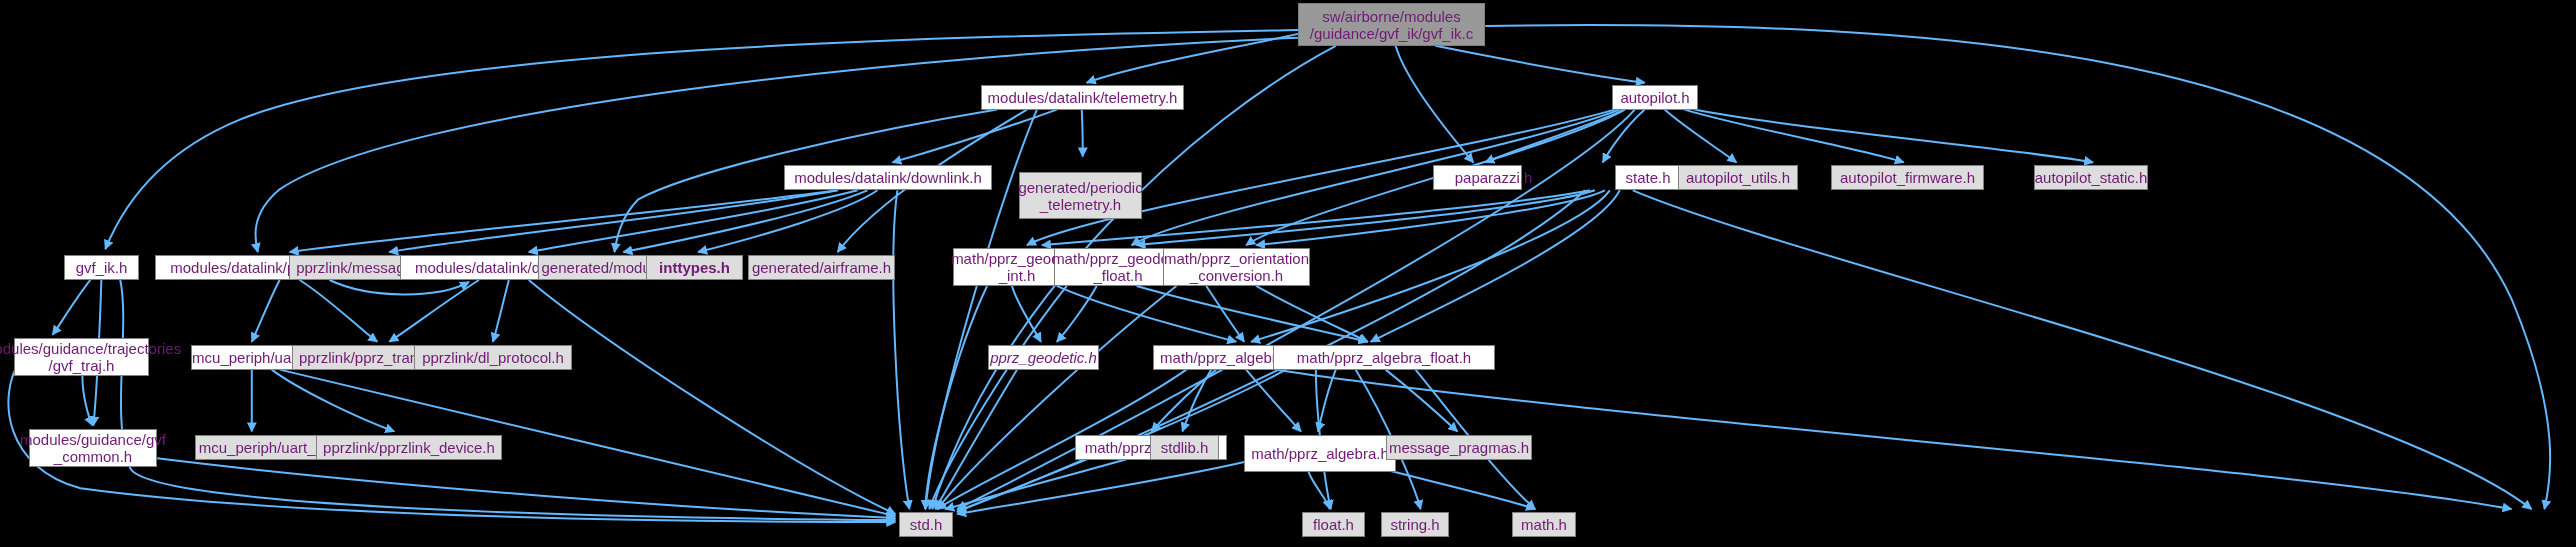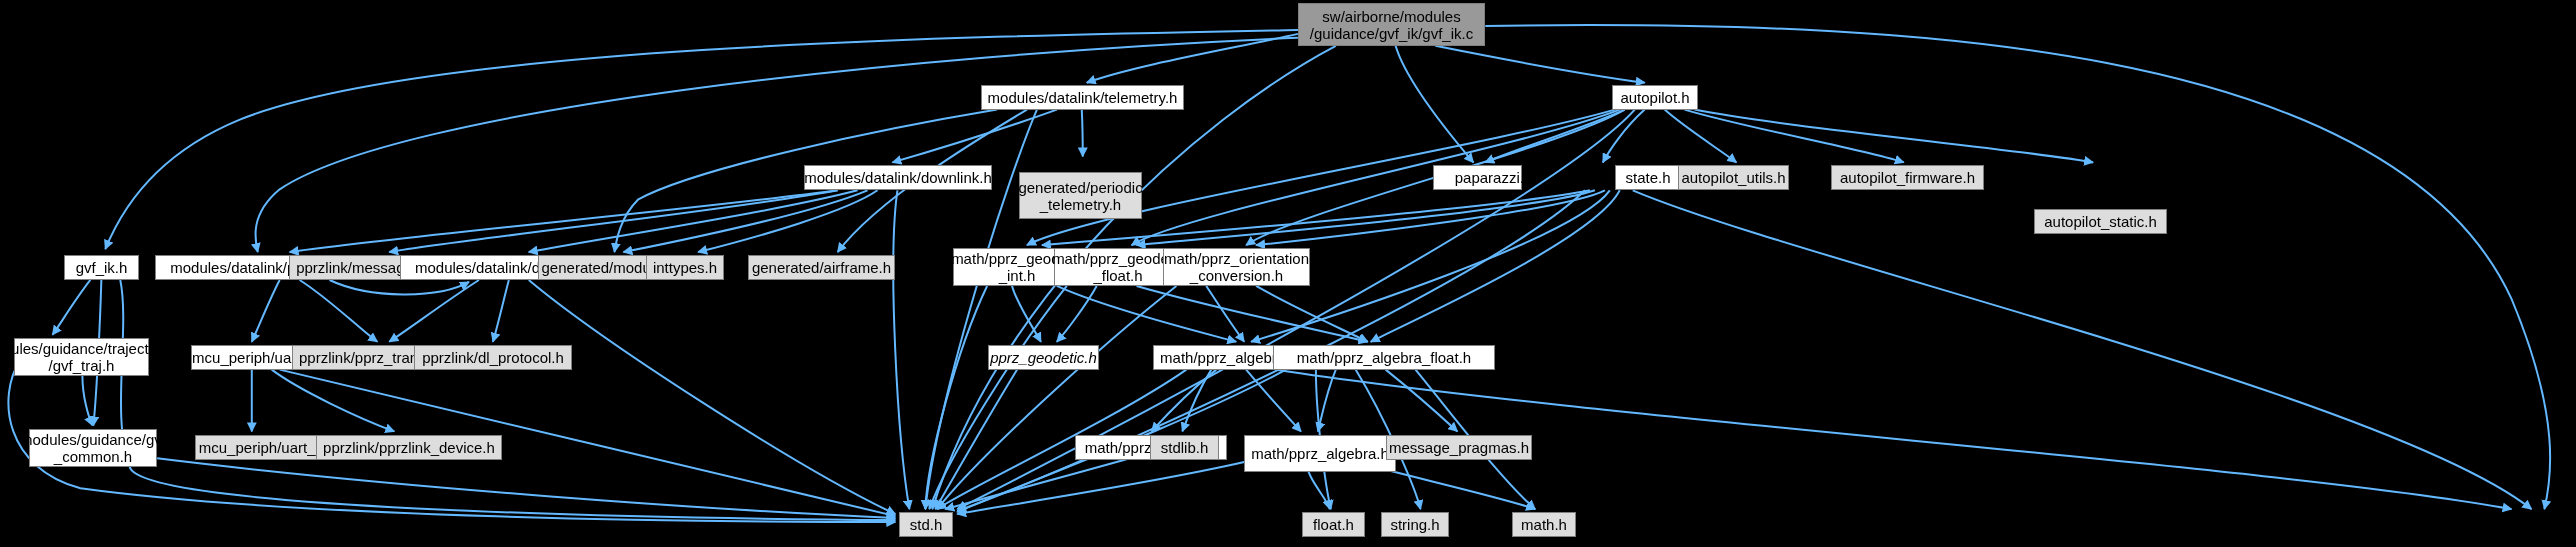--- a/index.html
+++ b/index.html
@@ -10,21 +10,21 @@
     font-family:"Liberation Sans","DejaVu Sans",sans-serif;
     overflow:hidden;
   }
   svg#edge-layer{position:absolute;left:0;top:0;width:2576px;height:547px;}
   .node{
     position:absolute;
     box-sizing:border-box;
     display:flex;align-items:center;justify-content:center;
     text-align:center;
     border:1px solid #808080;
-    color:#000000;
+    color:#701a75;
     font-size:15px;
     line-height:17px;
     letter-spacing:0px;
     white-space:pre-line;
     padding:0 4px;
   }
   .node.white{background:#ffffff;}
   .node.grey{background:#dddddd;}
   .node.root{background:#999999;border:1px solid #808080;}
 </style>
@@ -115,34 +115,34 @@
         <path d="M1130,461 C1060,480 970,505 948,511" fill="none" stroke="#63b8ff" stroke-width="2" marker-end="url(#arrow)"></path>
         <path d="M1020,371 C990,420 950,490 938,511" fill="none" stroke="#63b8ff" stroke-width="2" marker-end="url(#arrow)"></path>
       </g>
   </svg>
 
   <div id="nodes">
       <div class="node root" style="left: 1298px; top: 3px; width: 187px; height: 43px;">sw/airborne/modules
 /guidance/gvf_ik/gvf_ik.c</div>
       <div class="node white" style="left: 981px; top: 85px; width: 203px; height: 25px;">modules/datalink/telemetry.h</div>
       <div class="node white" style="left: 1612px; top: 85px; width: 86px; height: 25px;">autopilot.h</div>
-      <div class="node white" style="left: 784px; top: 165px; width: 188px; height: 25px; margin-left: 20px;">modules/datalink/downlink.h</div>
+      <div class="node white" style="left: 784px; top: 165px; width: 208px; height: 25px;">modules/datalink/downlink.h</div>
       <div class="node grey" style="left: 1019px; top: 172px; width: 123px; height: 47px;">generated/periodic
 _telemetry.h</div>
       <div class="node white" style="left: 1433px; top: 165px; width: 89px; height: 25px; padding-left: 36px;">paparazzi.h</div>
       <div class="node white" style="left: 1567px; top: 165px; width: 66px; height: 25px; margin-left: 48px;">state.h</div>
-      <div class="node grey" style="left: 1678px; top: 165px; width: 111px; height: 25px;">autopilot_utils.h</div>
+      <div class="node grey" style="left: 1678px; top: 165px; width: 120px; height: 25px;">autopilot_utils.h</div>
       <div class="node grey" style="left: 1831px; top: 165px; width: 153px; height: 25px;">autopilot_firmware.h</div>
-      <div class="node grey" style="left: 2034px; top: 165px; width: 133px; height: 25px; margin-top: 44px;">autopilot_static.h</div>
+      <div class="node grey" style="left: 2034px; top: 165px; width: 114px; height: 25px;">autopilot_static.h</div>
       <div class="node white" style="left: 64px; top: 255px; width: 75px; height: 25px;">gvf_ik.h</div>
       <div class="node white" style="left: 155px; top: 255px; width: 209px; height: 25px;">modules/datalink/pprz_dl.h</div>
       <div class="node grey" style="left: 289px; top: 255px; width: 151px; height: 25px;">pprzlink/messages.h</div>
       <div class="node white" style="left: 400px; top: 255px; width: 211px; height: 25px;">modules/datalink/datalink.h</div>
       <div class="node grey" style="left: 538px; top: 255px; width: 148px; height: 25px;">generated/modules.h</div>
-      <div class="node grey" style="left: 646px; top: 255px; width: 78px; height: 25px;">inttypes.h</div>
+      <div class="node grey" style="left: 646px; top: 255px; width: 97px; height: 25px; font-weight: bold;">inttypes.h</div>
       <div class="node grey" style="left: 748px; top: 255px; width: 147px; height: 25px;">generated/airframe.h</div>
       <div class="node white" style="left: 953px; top: 248px; width: 128px; height: 38px;">math/pprz_geodetic
 _int.h</div>
       <div class="node white" style="left: 1054px; top: 248px; width: 128px; height: 38px;">math/pprz_geodetic
 _float.h</div>
       <div class="node white" style="left: 1163px; top: 248px; width: 147px; height: 38px;">math/pprz_orientation
 _conversion.h</div>
       <div class="node white" style="left: 14px; top: 338px; width: 135px; height: 38px;">modules/guidance/trajectories
 /gvf_traj.h</div>
       <div class="node white" style="left: 191px; top: 345px; width: 123px; height: 25px;">mcu_periph/uart.h</div>

